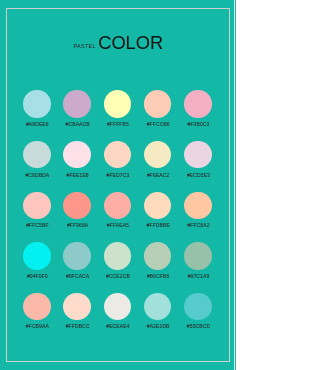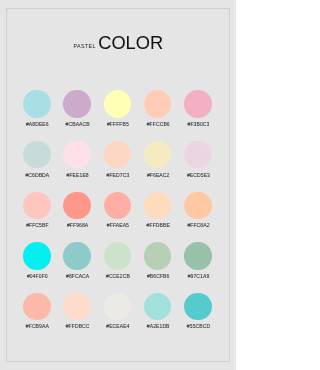--- a/index.html
+++ b/index.html
@@ -2,21 +2,21 @@
 <html><head>
 <meta charset="utf-8">
 <title>Pastel Color Palette</title>
 <style>
   html, body { margin:0; padding:0; }
   body {
     width:236px; height:370px; background:#ffffff;
     font-family:"Liberation Sans", sans-serif;
     -webkit-font-smoothing:antialiased;
   }
-  .page { position:absolute; left:0; top:0; width:236px; height:370px; background:#e5e5e5; overflow:hidden; }
+  .page { position:absolute; left:0; top:0; width:236px; height:370px; background:#14b8a6; overflow:hidden; }
   .frame {
     position:absolute; left:6px; top:8px; width:224px; height:354px;
     border:1px solid #cfcfcf; box-sizing:border-box;
   }
   .page-edge { position:absolute; left:234px; top:0; width:1px; height:370px; background:#f0f0f0; }
   .header { position:absolute; left:0; top:0; width:236px; height:0; }
   .pastel { position:absolute; left:73.6px; top:43.7px; font-size:5.4px; letter-spacing:0.32px; color:#252525; white-space:pre; line-height:5px; }
   .colorword { position:absolute; left:98.2px; top:34.3px; font-size:18.3px; letter-spacing:0px; color:#111; white-space:pre; line-height:18px; }
   .grid { position:absolute; left:0; top:0; }
   .cell { position:absolute; }

